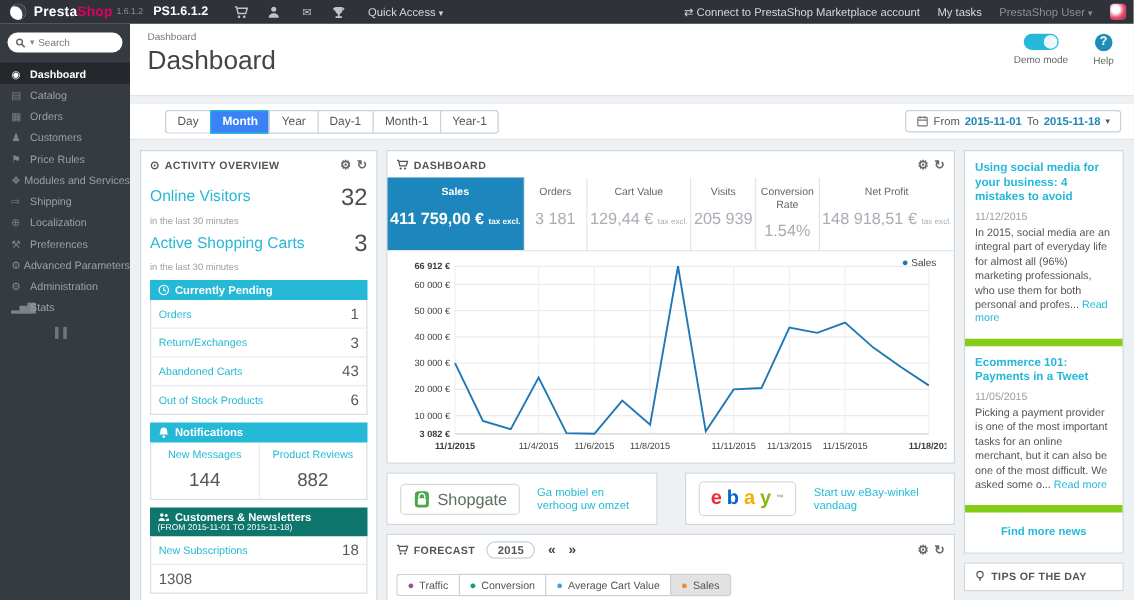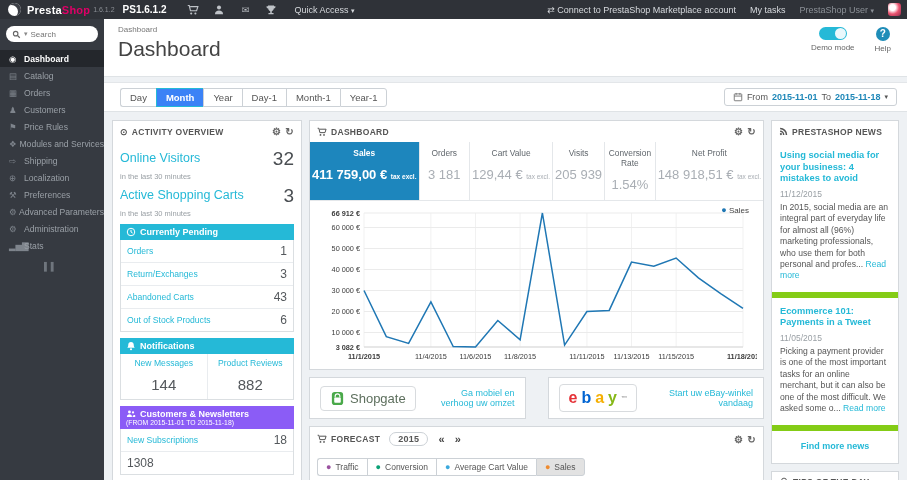--- a/index.html
+++ b/index.html
@@ -40,21 +40,21 @@
   .breadcrumb { font-size:8px; color:#777; }
   .page-title { font-size:21px; color:#444; font-weight:normal; margin-top:3px; }
   .header-controls { position:absolute; right:16px; top:8px; display:flex; gap:20px; }
   .hc-item { display:flex; flex-direction:column; align-items:center; gap:3px; cursor:pointer; }
   .hc-label { font-size:8px; color:#666; }
   .toggle { width:28px; height:13px; border-radius:8px; background:#25b9d7; position:relative; }
   .toggle .knob { position:absolute; right:1px; top:1px; width:11px; height:11px; border-radius:50%; background:#eaf8fc; }
   .help-circle { width:14px; height:14px; border-radius:50%; background:#1f8db8; color:#fff; font-size:10px; font-weight:bold; text-align:center; line-height:14px; }
 
   .toolbar { margin-top:5px; background:#fff; border-top:1px solid #e3e6e9; border-bottom:1px solid #dfe3e6; height:30px; display:flex; align-items:center; padding:0 10px; }
-  .btn-group { display:flex; margin-left:6px;justify-content:flex-end; }
+  .btn-group { display:flex; margin-left:18px;justify-content:flex-end; }
   .tb-btn { font-size:9.5px; color:#555; background:#fff; border:1px solid #ccd1d6; border-right-width:0; padding:3px 9px; cursor:pointer; }
   .tb-btn:first-child { border-radius:3px 0 0 3px; }
   .tb-btn:last-child { border-radius:0 3px 3px 0; border-right-width:1px; }
   .tb-btn.active { background:#3b82f6; border-color:#25b9d7; color:#fff; font-weight:bold; }
   .daterange { margin-left:auto; border:1px solid #ccd1d6; border-radius:3px; background:#fff; font-size:9px; color:#555; padding:3px 8px; display:flex; align-items:center; gap:4px; cursor:pointer; }
   .daterange b { color:#1e87b8; }
   .daterange svg { color:#777; }
 
   .content { display:flex; gap:7px; padding:8px; align-items:flex-start; }
   .col-left { width:190px; flex:none; }
@@ -67,21 +67,21 @@
   .hd-ico { color:#666; cursor:pointer; font-size:10px; }
   .hd-glyph { color:#555; font-size:9px; }
 
   
   .act-body { padding:6px 7px; }
   .metric { overflow:hidden; margin-bottom:2px; }
   .metric-label { font-size:12.5px; color:#25b9d7; cursor:pointer; }
   .metric-value { float:right; font-size:19px; color:#4a4e52; }
   .metric-sub { font-size:7.5px; color:#9aa0a5; margin-bottom:4px; }
   .sec-hd { background:#25b9d7; color:#fff; font-size:9px; font-weight:bold; padding:3px 6px; margin-top:6px; display:flex; align-items:center; gap:4px; }
-  .sec-hd-wrap { background:#8b5cf6; color:#fff; padding:3px 6px; margin-top:6px; }
+  .sec-hd-wrap { background:#0f766e; color:#fff; padding:3px 6px; margin-top:6px; }
   .sec-hd-wrap .t { font-size:9px; font-weight:bold; display:flex; align-items:center; gap:4px; }
   .sec-hd-wrap .sub { font-size:6.8px; }
   .rows { border:1px solid #dbdfe2; border-top:0; }
   .row { display:flex; justify-content:space-between; align-items:center; padding:4px 6px; border-bottom:1px solid #e9ecef; cursor:pointer; }
   .row:last-child { border-bottom:0;align-items:center; }
   .row .rl { font-size:8.6px; color:#25b9d7; }
   .row .rv { font-size:12px; color:#54585c; }
   .notif-cols { display:flex; border:1px solid #dbdfe2; border-top:0; }
   .notif-col { flex:1; text-align:center; padding:4px 2px 6px; cursor:pointer; }
   .notif-col + .notif-col { border-left:1px solid #e9ecef; }
@@ -101,21 +101,21 @@
   .chart-legend { position:absolute; top:4px; right:14px; font-size:8px; color:#444; }
   .chart-legend .dot { color:#1f77b4; font-size:9px; }
 
   .banners { display:flex; gap:22px; margin-top:7px; }
   .banner { flex:1; background:#fff; border:1px solid #d4d8dc; height:42px; display:flex; align-items:center; padding:0 10px; gap:14px; }
   .logo-badge { border:1px solid #d8dbde; border-radius:4px; padding:4px 9px; display:flex; align-items:center; gap:5px; background:#fff; }
   .shopgate-text { font-size:13px; color:#5d6f5d; }
   .ebay-text { font-size:16px; font-weight:bold; letter-spacing:-1px; }
   .eb-e{color:#e53238}.eb-b{color:#0064d2}.eb-a{color:#f5af02}.eb-y{color:#86b817}
   .eb-tm{font-size:6px;color:#999;letter-spacing:0}
-  .banner a, .banner .blink { font-size:9px; color:#25b9d7; cursor:pointer;text-align:right; }
+  .banner a, .banner .blink { font-size:9px; color:#25b9d7; cursor:pointer; }
 
   .forecast { margin-top:7px; }
   .fc-hd { height:24px; }
   .year-pill { border:1px solid #ccd1d6; border-radius:9px; padding:1px 8px; font-size:9px; color:#555; margin-left:5px; }
   .skip { font-size:11px; color:#444; font-weight:bold; cursor:pointer; margin-left:6px; }
   .fc-legend { display:flex; padding:7px 7px; }
   .pill { display:flex; align-items:center; gap:4px; border:1px solid #ccd1d6; border-right-width:0; background:#fff; padding:3px 8px; font-size:8.5px; color:#555; cursor:pointer; }
   .pill:first-child { border-radius:3px 0 0 3px; }
   .pill:last-child { border-right-width:1px; border-radius:0 3px 3px 0; }
   .pill.active { background:#e2e2e2; }
@@ -500,28 +500,20 @@
           <span class="pill active">
               <span class="pdot pd-sales">●</span>
               <span>Sales</span>
             </span>
         </div>
       </div>
     </div>
 
     <div class="col-right">
       <div class="panel">
-        <div class="panel-hd">
-          <svg class="ic" width="9" height="9" viewBox="0 0 16 16">
-              <circle cx="3.4" cy="12.6" r="1.9" fill="#555"></circle>
-              <path d="M2 6.4a7.6 7.6 0 0 1 7.6 7.6H7A5 5 0 0 0 2 9z" fill="#555"></path>
-              <path d="M2 1.4A12.6 12.6 0 0 1 14.6 14H12A10 10 0 0 0 2 4z" fill="#555"></path>
-            </svg>
-          <span>PRESTASHOP NEWS</span>
-        </div>
         <div class="news-art">
           <div class="news-title">Using social media for your business: 4 mistakes to avoid</div>
           <div class="news-date">11/12/2015</div>
           <div class="news-ex"><span>In 2015, social media are an integral part of everyday life for almost all (96%) marketing professionals, who use them for both personal and profes... </span><span class="read-more">Read more</span></div>
         </div>
         <div class="news-art">
           <div class="news-title">Ecommerce 101: Payments in a Tweet</div>
           <div class="news-date">11/05/2015</div>
           <div class="news-ex"><span>Picking a payment provider is one of the most important tasks for an online merchant, but it can also be one of the most difficult. We asked some o... </span><span class="read-more">Read more</span></div>
         </div>

